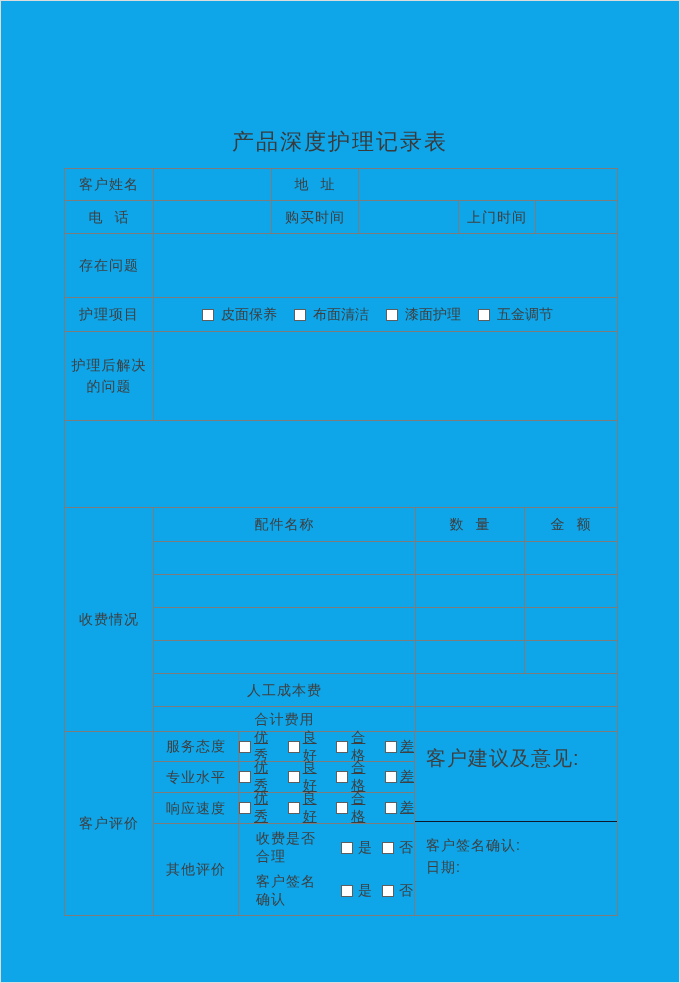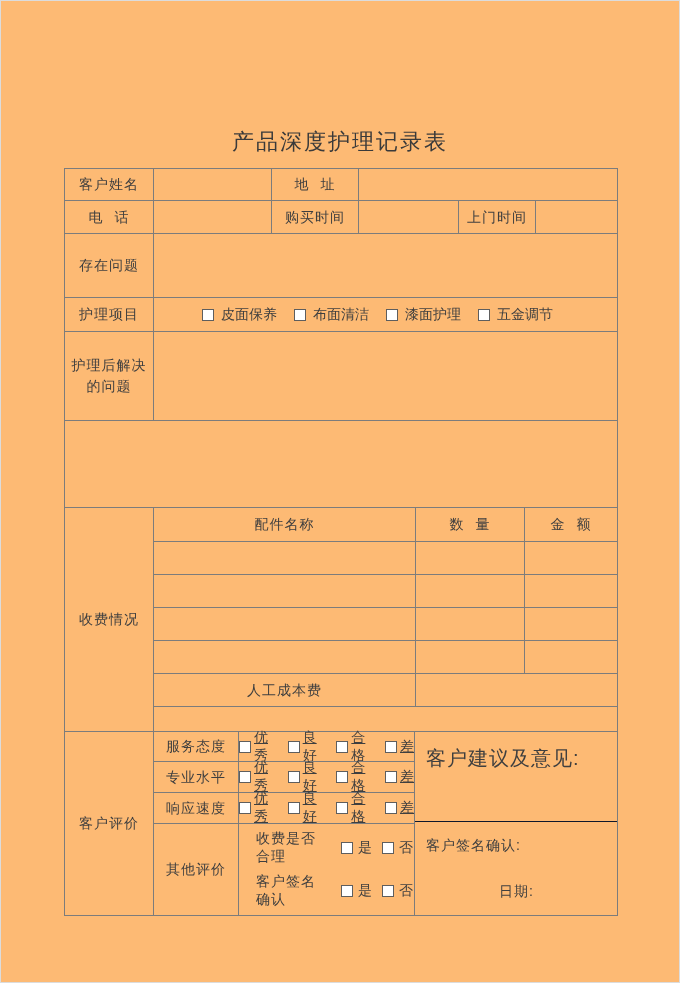--- a/index.html
+++ b/index.html
@@ -8,21 +8,21 @@
     background: #fdfdfd;
     font-family: "Liberation Sans", "DejaVu Sans", sans-serif;
     color: #3f3f3f;
     position: relative;
     overflow: hidden;
   }
   .page {
     position: absolute; inset: 0;
     border: 1px solid #dcdcdc;
     box-sizing: border-box;
-    background: #fdba74;
+    background: #0ea5e9;
   }
   .title {
     position: absolute;
     top: 126px; left: 0; width: 100%;
     text-align: center;
     font-size: 22px;
     letter-spacing: 2px;
     color: #3a3a3a;
     font-weight: 400;
   }
@@ -89,21 +89,21 @@
     box-sizing: border-box;
   }
   .signature-cell {
     flex: 1 1 auto;
     border-top: 1px solid #0f172a;
     padding: 15px 10px 0 11px;
     font-size: 14px;
     letter-spacing: 1px;
     box-sizing: border-box;
   }
-  .date-line { margin-top: 28px; text-align: center; }
+  .date-line { margin-top: 4px; }
 </style>
 </head>
 <body>
 
 <div class="page">
 
   <div class="title">产品深度护理记录表</div>
 
   <div class="form-table">
 
@@ -186,20 +186,21 @@
         <div class="sub" style="height:32px">
           <div class="c val" style="width:261px"></div>
           <div class="c val" style="width:109px"></div>
           <div class="c val grow"></div>
         </div>
         <div class="sub" style="height:32px">
           <div class="c lbl" style="width:261px">人工成本费</div>
           <div class="c val grow"></div>
         </div>
         <div class="sub grow">
+          <div class="c lbl" style="width:261px">合计费用</div>
           <div class="c val grow"></div>
         </div>
       </div>
     </div>
 
     <div class="band grow">
       <div class="c lbl" style="width:88px">客户评价</div>
 
       <div class="c grow col">
         <div class="sub" style="height:29px">

